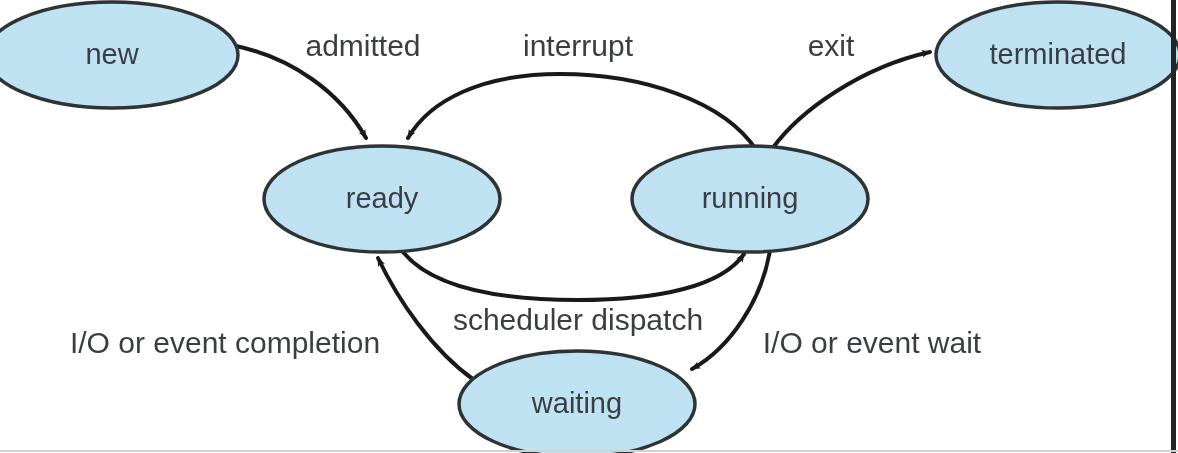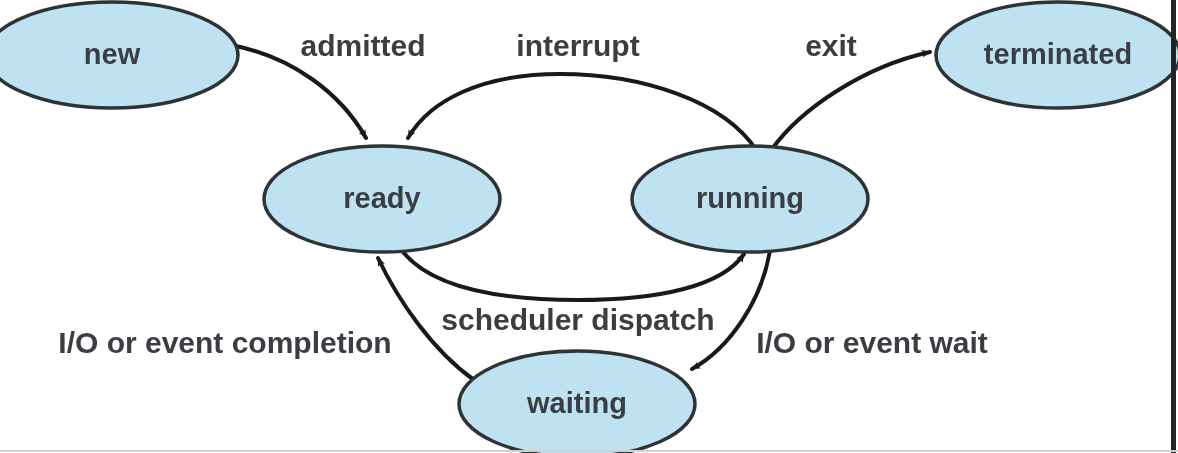--- a/index.html
+++ b/index.html
@@ -8,21 +8,20 @@
     padding: 0;
     background: #ffffff;
   }
   #canvas {
     position: relative;
     width: 1178px;
     height: 453px;
     background: #ffffff;
     overflow: hidden;
     font-family: "Liberation Sans", sans-serif;
-    font-weight: bold;
   }
   #diagram {
     position: absolute;
     top: 0;
     left: 0;
     width: 1178px;
     height: 453px;
   }
   .node-label {
     font-family: "Liberation Sans", sans-serif;

